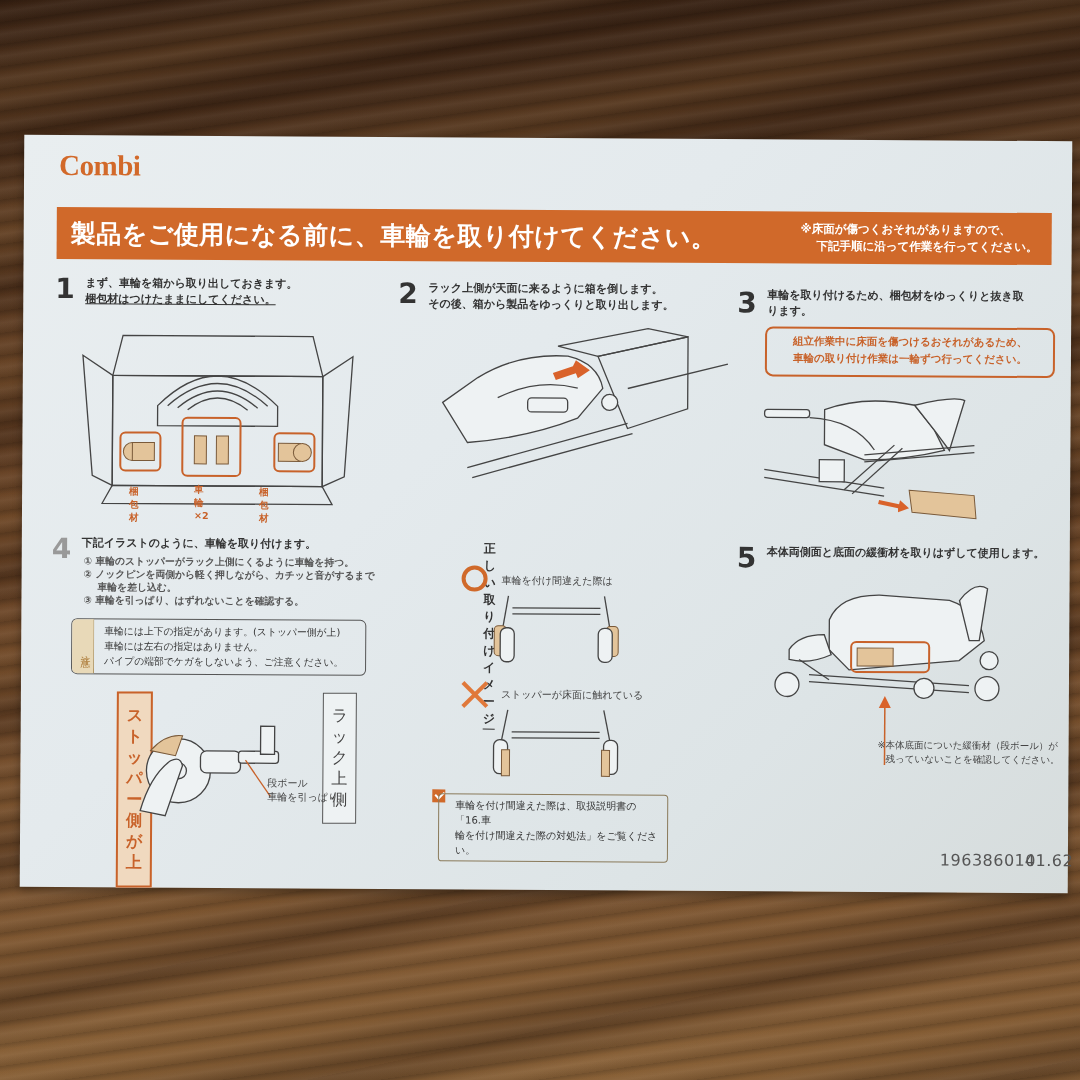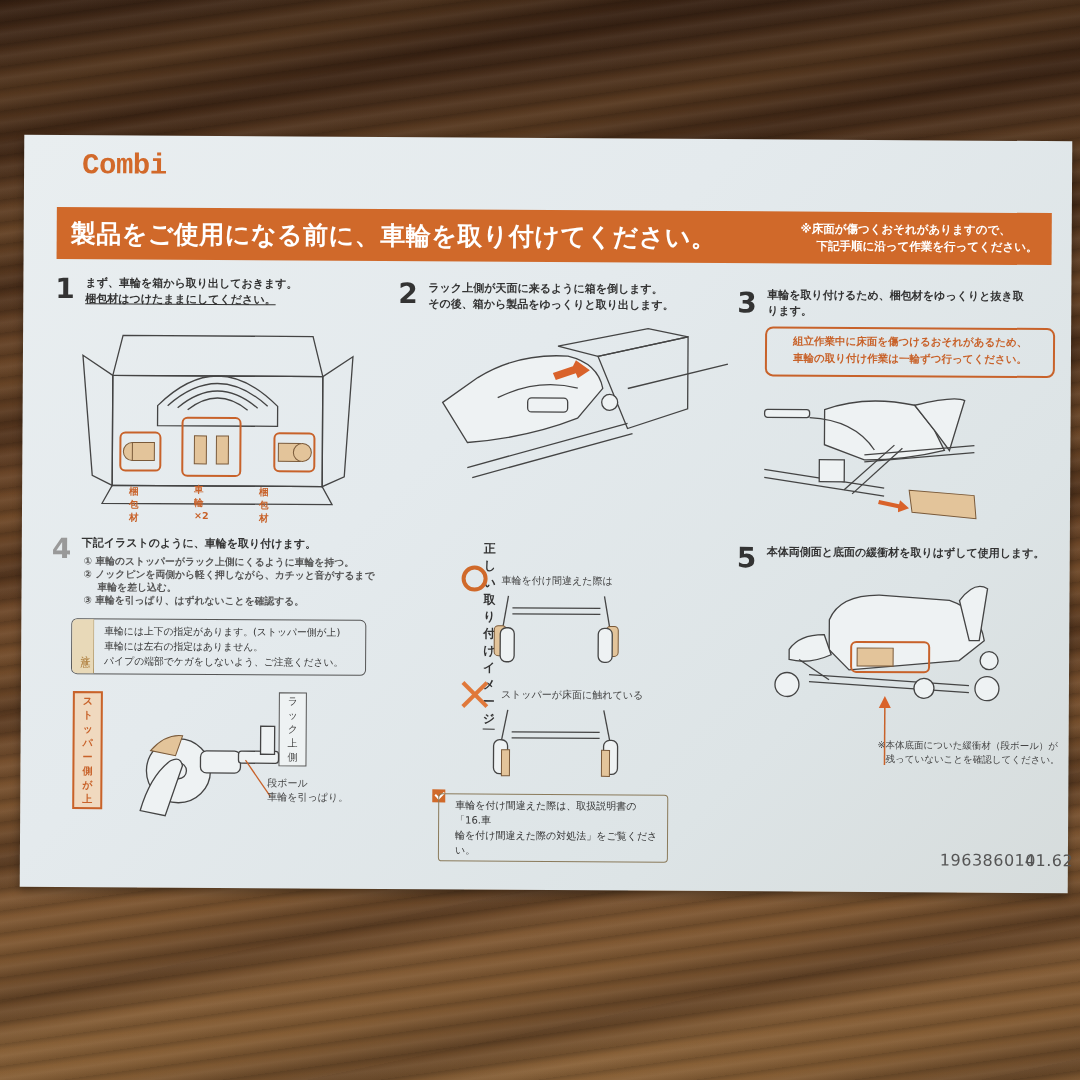--- a/index.html
+++ b/index.html
@@ -19,24 +19,23 @@
     .paper {
       position: absolute;
       left: 22px; top: 138px;
       width: 1048px; height: 752px;
       background: linear-gradient(135deg, #e9eef0 0%, #e4eaed 40%, #dde4e6 75%, #d6dcdc 100%);
       transform: rotate(0.35deg);
       box-shadow: 0 4px 10px rgba(0,0,0,0.35);
     }
     .logo {
       position: absolute; left: 35px; top: 14px;
-      font-family: Liberation Mono, monospace;
+      font-family: Liberation Serif, serif;
       font-weight: bold; font-size: 29px; color: #d2692a;
       letter-spacing: -0.5px;
-      margin-left: 23px;
     }
     .banner {
       position: absolute; left: 33px; top: 72px;
       width: 995px; height: 52px;
       background: #d0692a;
       display: flex; align-items: center;
       padding: 0 14px;
       color: #fff;
     }
     .banner-title { font-weight: bold; font-size: 25px; letter-spacing: 0.5px; white-space: nowrap; }
@@ -63,21 +62,21 @@
       display: flex; font-size: 10.5px; line-height: 16px; color: #333;
     }
     .caution-tag {
       width: 22px; background: #e8d9b8; border-right: 1px solid #b49a6a;
       color: #b08040; font-size: 10px; writing-mode: vertical-rl; text-align: center;
       padding-top: 6px; border-radius: 5px 0 0 5px; letter-spacing: 2px;
     }
     .caution-body { padding: 4px 10px; }
 
     .label-box {
-      position: absolute; border: 1.5px solid #555; font-size: 10px; padding: 1px 8px; color: #444; background: #eef2f3;
+      position: absolute; border: 1.5px solid #555; font-size: 16px; padding: 12px 8px; color: #444; background: #eef2f3; margin-left: 44px;
     }
     .label-box.orange { border: 2px solid #c8622a; color: #c8622a; font-weight: bold; background: #f0d9bf; }
 
     .small-label { position: absolute; font-size: 9.5px; color: #c8622a; font-weight: bold; }
     .plain-text { position: absolute; font-size: 10px; line-height: 14px; color: #444; white-space: nowrap; }
 
     .section-heading {
       position: absolute; font-size: 12px; font-weight: bold; color: #333;
       border-bottom: 1.5px solid #333; padding-bottom: 1px;
     }

